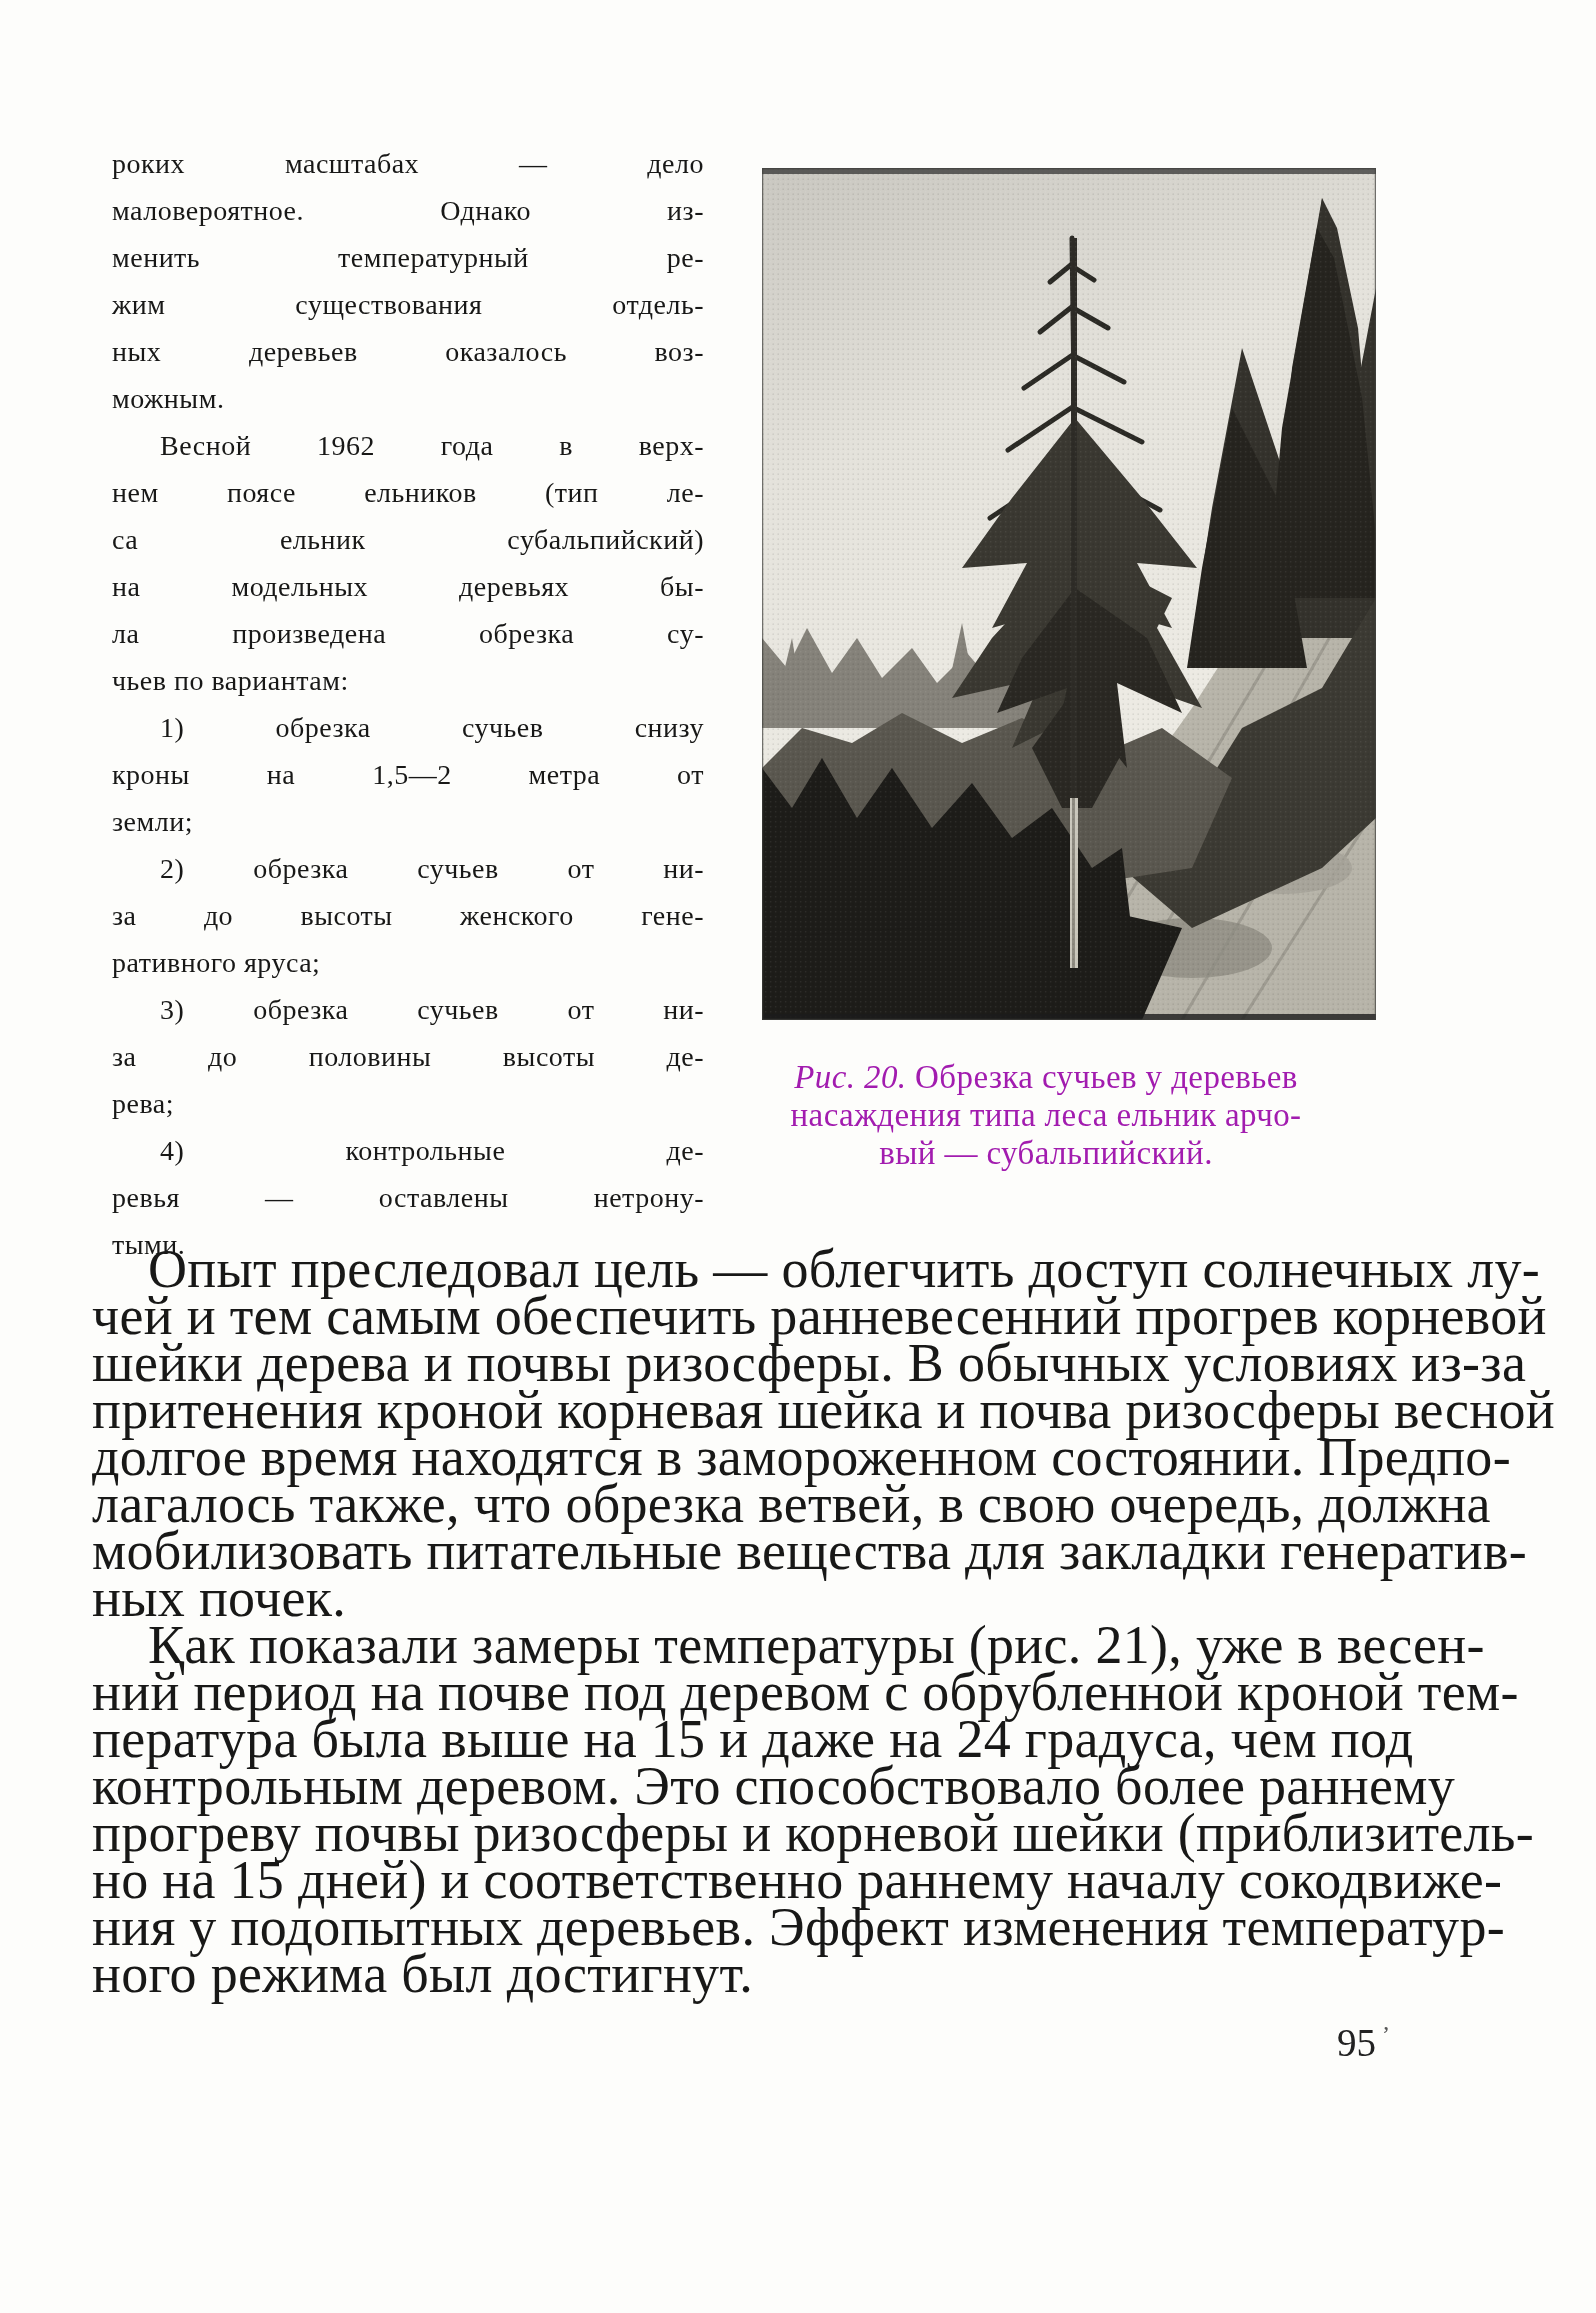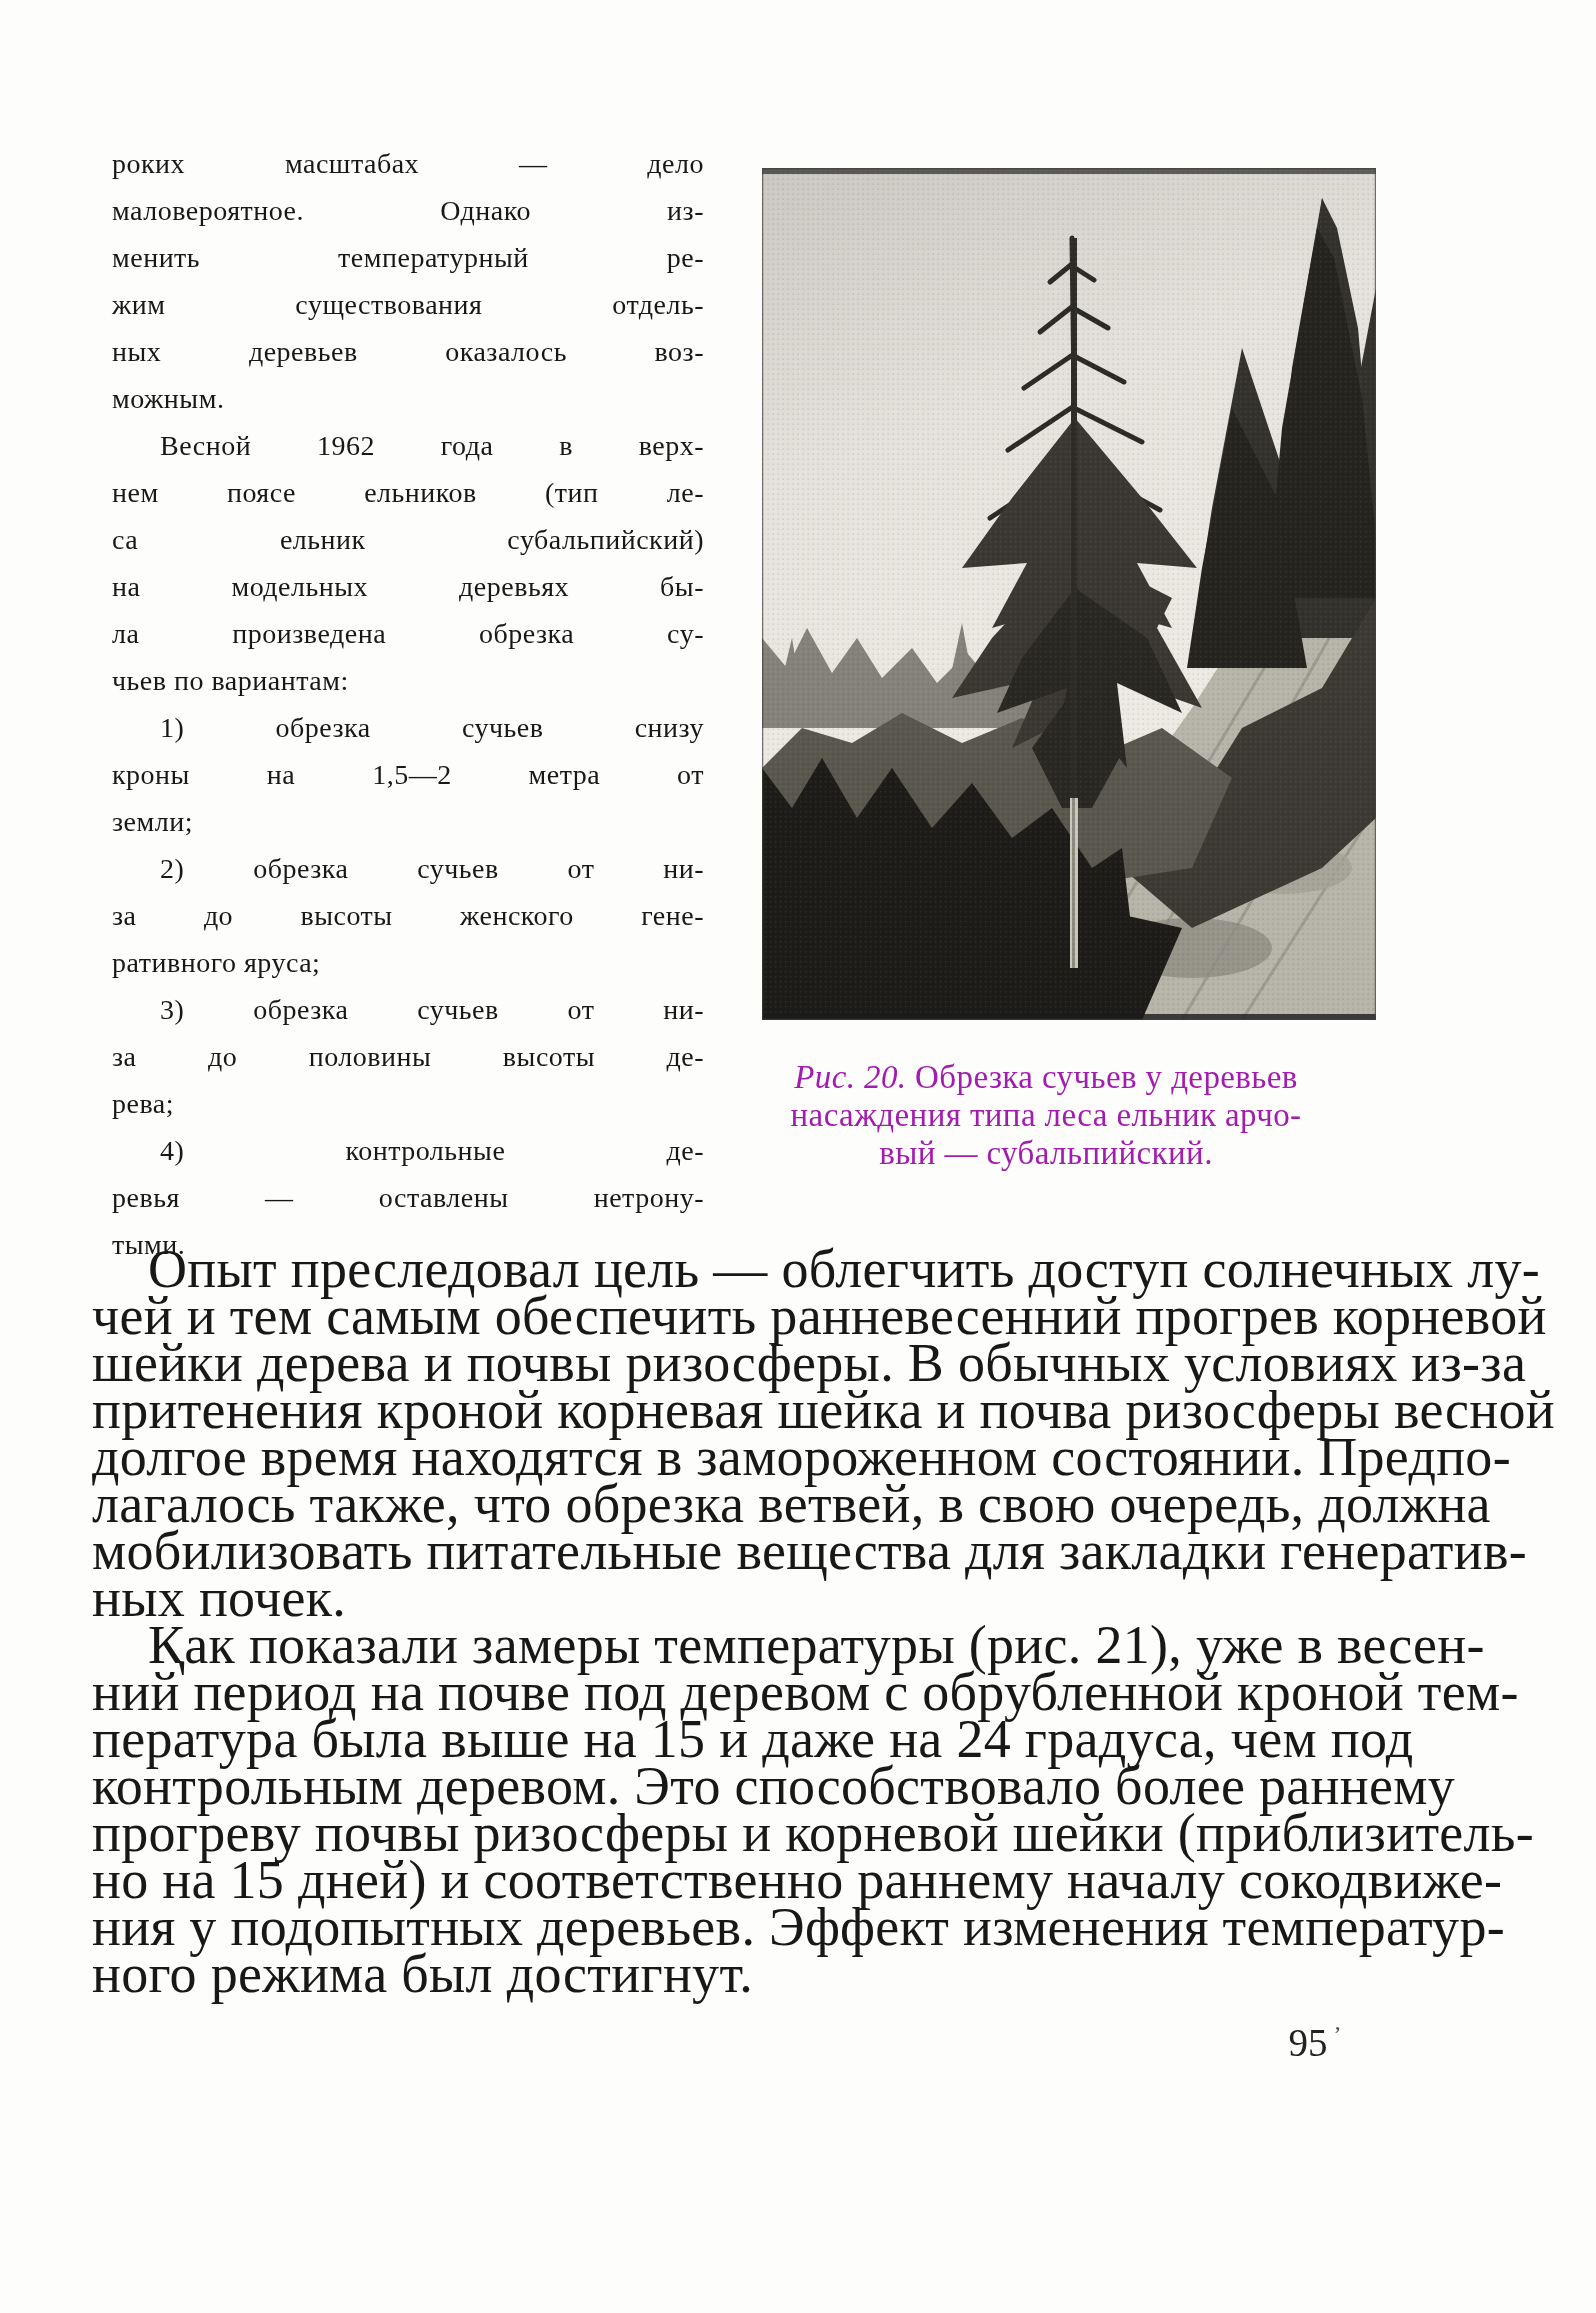--- a/index.html
+++ b/index.html
@@ -43,21 +43,21 @@
     position:absolute;left:698px;top:1058px;width:696px;
     font-size:33px;line-height:38px;
     text-align:center;
     letter-spacing:0.4px;
     color:#a21caf;
   }
   .fig-caption .cap-label{font-style:italic;}
   
   .page-number{
     position:absolute;left:1240px;top:2012px;width:150px;
-    text-align:center;
+    text-align:right;
     font-size:39px;line-height:44px;
     color:#222;
   }
   .page-number .tick{font-size:24px;vertical-align:14px;color:#555;padding-left:6px;}
 </style>
 </head>
 <body>
 
 <div class="page">
 

